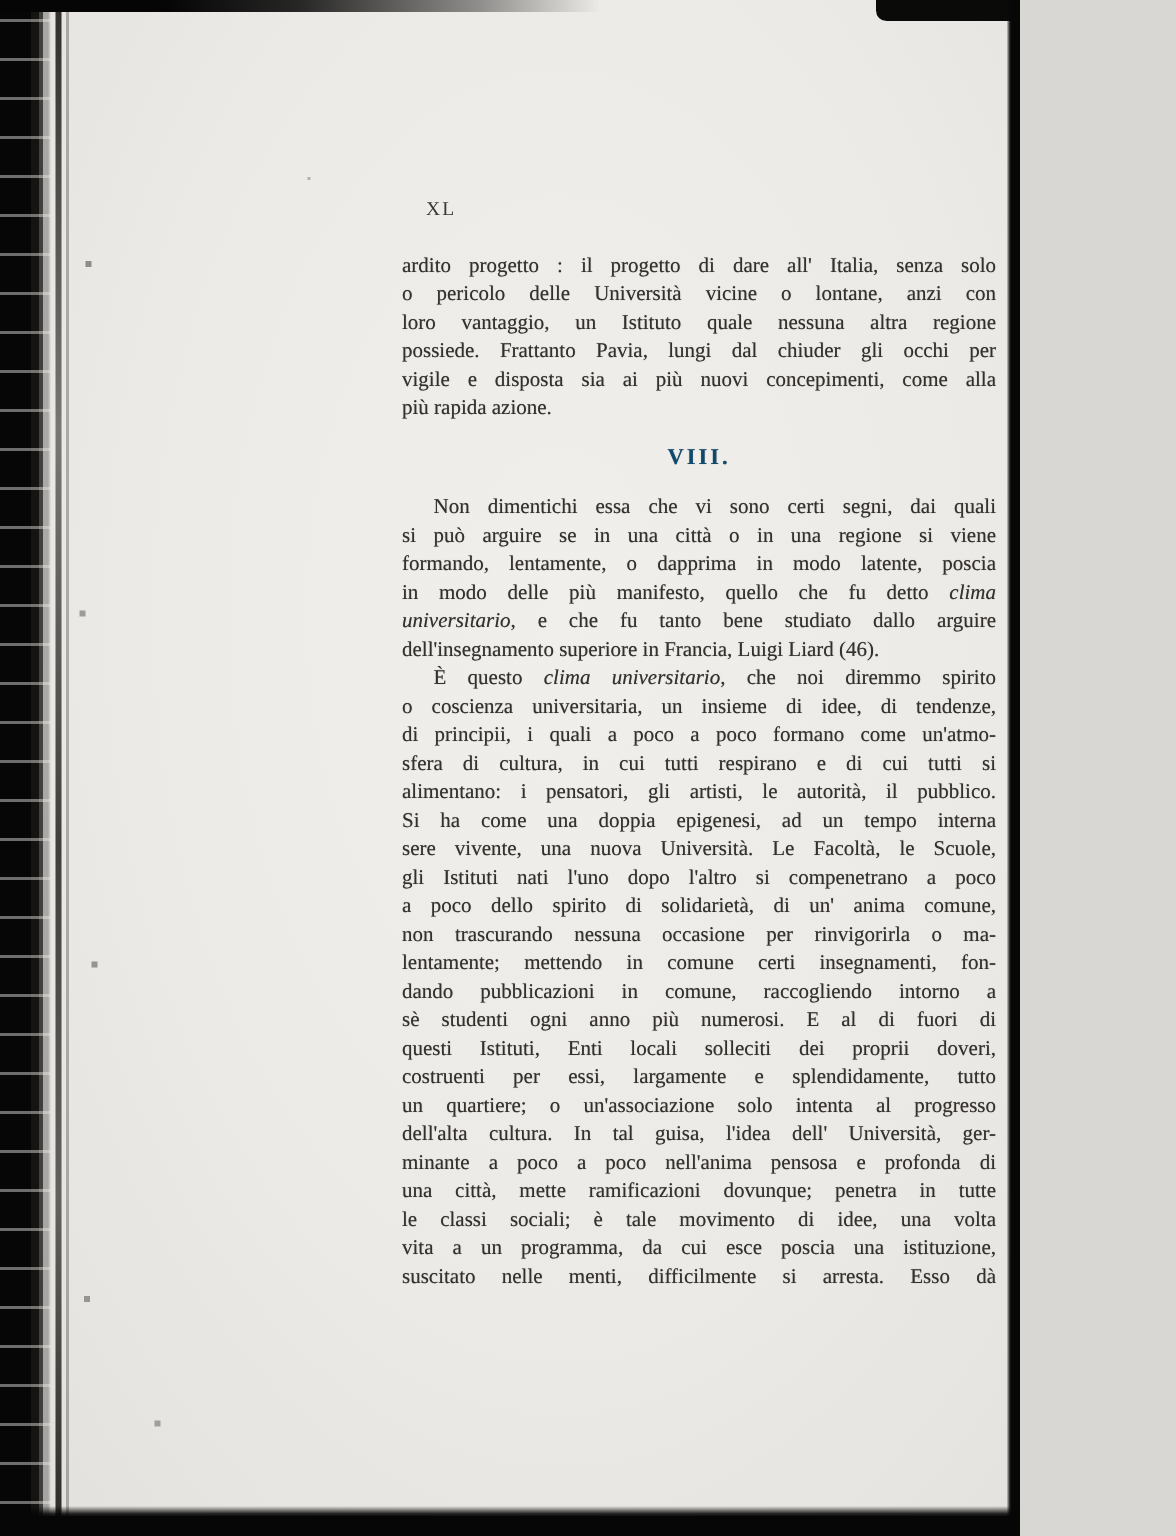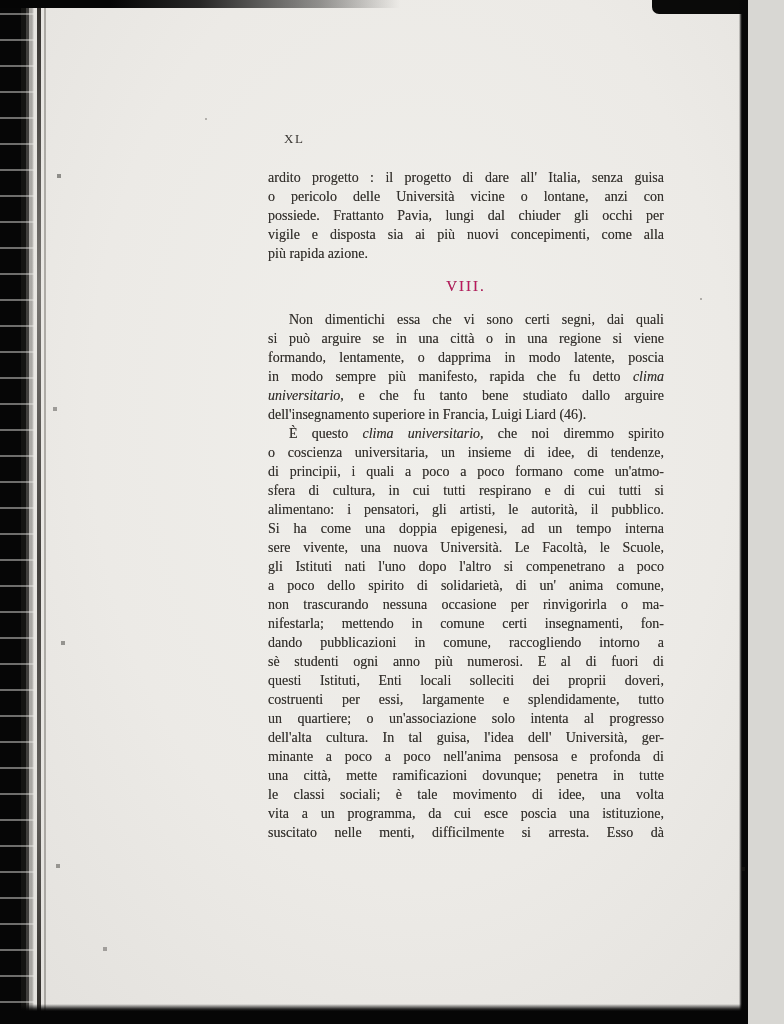--- a/index.html
+++ b/index.html
@@ -6,21 +6,21 @@
     margin: 0;
     padding: 0;
     width: 784px;
     height: 1024px;
     overflow: hidden;
     background: #d8d7d3;
     font-family: "Liberation Serif", serif;
   }
   .scan {
     position: relative;
-    width: 748px;
+    width: 680px;
     height: 1024px;
     overflow: hidden;
   }
   .paper {
     position: absolute;
     inset: 0;
     background: radial-gradient(ellipse at 55% 40%, #f0efeb 0%, #eceae6 55%, #e2e0dc 100%);
   }
   
   .edge { position: absolute; }
@@ -119,21 +119,22 @@
     white-space: normal;
   }
   .line-last { text-align-last: left; }
   .justify-all .line-last { text-align-last: justify; }
   .indent-first .line:first-child { text-indent: 21px; }
   .heading {
     text-align: center;
     font-size: 15px;
     letter-spacing: 2px;
     margin: 14px 0 14px 0;
-    color: #be185d;
+    color: #0c4a6e;
+    font-weight: bold;
   }
 </style>
 </head>
 <body>
 
 <div class="scan">
   <div class="paper"></div>
 
   <div class="edge left"></div>
   <div class="gutter-line a"></div>
@@ -141,50 +142,51 @@
   <div class="edge top-left"></div>
   <div class="edge top-right"></div>
   <div class="edge right"></div>
   <div class="edge bottom"></div>
   <div class="specks"></div>
 
   <div class="page-number">XL</div>
 
   <div class="text-block">
     <div class="paragraph">
-        <div class="line"><span>ardito progetto : il progetto di dare all' Italia, senza guisa</span></div>
+        <div class="line"><span>ardito progetto : il progetto di dare all' Italia, senza solo</span></div>
         <div class="line"><span>o pericolo delle Università vicine o lontane, anzi con</span></div>
+        <div class="line"><span>loro vantaggio, un Istituto quale nessuna altra regione</span></div>
         <div class="line"><span>possiede. Frattanto Pavia, lungi dal chiuder gli occhi per</span></div>
         <div class="line"><span>vigile e disposta sia ai più nuovi concepimenti, come alla</span></div>
         <div class="line line-last"><span>più rapida azione.</span></div>
       </div>
 
     <div class="heading">VIII.</div>
 
     <div class="paragraph indent-first">
         <div class="line"><span>Non dimentichi essa che vi sono certi segni, dai quali</span></div>
         <div class="line"><span>si può arguire se in una città o in una regione si viene</span></div>
         <div class="line"><span>formando, lentamente, o dapprima in modo latente, poscia</span></div>
-        <div class="line"><span>in modo sempre più manifesto, rapida che fu detto </span><i>clima</i></div>
+        <div class="line"><span>in modo delle più manifesto, quello che fu detto </span><i>clima</i></div>
         <div class="line"><i>universitario</i><span>, e che fu tanto bene studiato dallo arguire</span></div>
         <div class="line line-last"><span>dell'insegnamento superiore in Francia, Luigi Liard (46).</span></div>
       </div>
 
     <div class="paragraph indent-first justify-all">
         <div class="line"><span>È questo </span><i>clima universitario</i><span>, che noi diremmo spirito</span></div>
         <div class="line"><span>o coscienza universitaria, un insieme di idee, di tendenze,</span></div>
         <div class="line"><span>di principii, i quali a poco a poco formano come un'atmo-</span></div>
         <div class="line"><span>sfera di cultura, in cui tutti respirano e di cui tutti si</span></div>
         <div class="line"><span>alimentano: i pensatori, gli artisti, le autorità, il pubblico.</span></div>
         <div class="line"><span>Si ha come una doppia epigenesi, ad un tempo interna</span></div>
         <div class="line"><span>sere vivente, una nuova Università. Le Facoltà, le Scuole,</span></div>
         <div class="line"><span>gli Istituti nati l'uno dopo l'altro si compenetrano a poco</span></div>
         <div class="line"><span>a poco dello spirito di solidarietà, di un' anima comune,</span></div>
         <div class="line"><span>non trascurando nessuna occasione per rinvigorirla o ma-</span></div>
-        <div class="line"><span>nifestarla; mettendo in comune certi insegnamenti, fon-</span></div>
+        <div class="line"><span>lentamente; mettendo in comune certi insegnamenti, fon-</span></div>
         <div class="line"><span>dando pubblicazioni in comune, raccogliendo intorno a</span></div>
         <div class="line"><span>sè studenti ogni anno più numerosi. E al di fuori di</span></div>
         <div class="line"><span>questi Istituti, Enti locali solleciti dei proprii doveri,</span></div>
         <div class="line"><span>costruenti per essi, largamente e splendidamente, tutto</span></div>
         <div class="line"><span>un quartiere; o un'associazione solo intenta al progresso</span></div>
         <div class="line"><span>dell'alta cultura. In tal guisa, l'idea dell' Università, ger-</span></div>
         <div class="line"><span>minante a poco a poco nell'anima pensosa e profonda di</span></div>
         <div class="line"><span>una città, mette ramificazioni dovunque; penetra in tutte</span></div>
         <div class="line"><span>le classi sociali; è tale movimento di idee, una volta</span></div>
         <div class="line line-last"><span>vita a un programma, da cui esce poscia una istituzione,</span></div>

